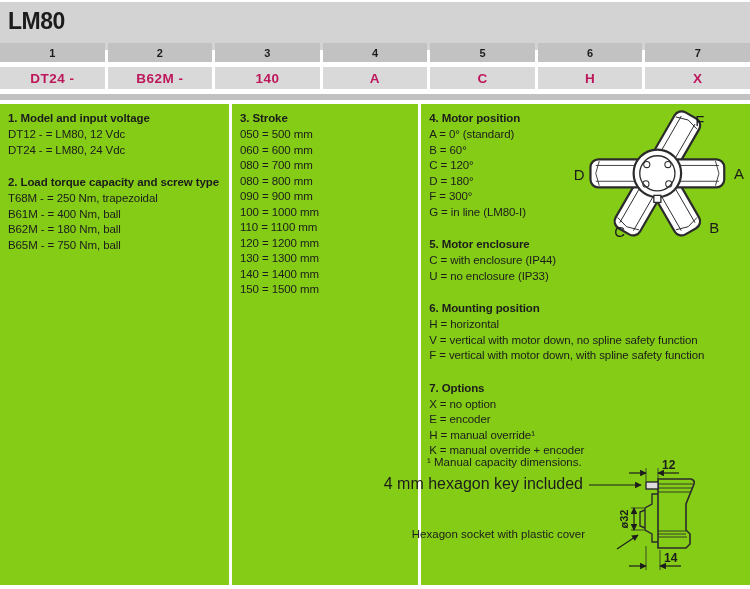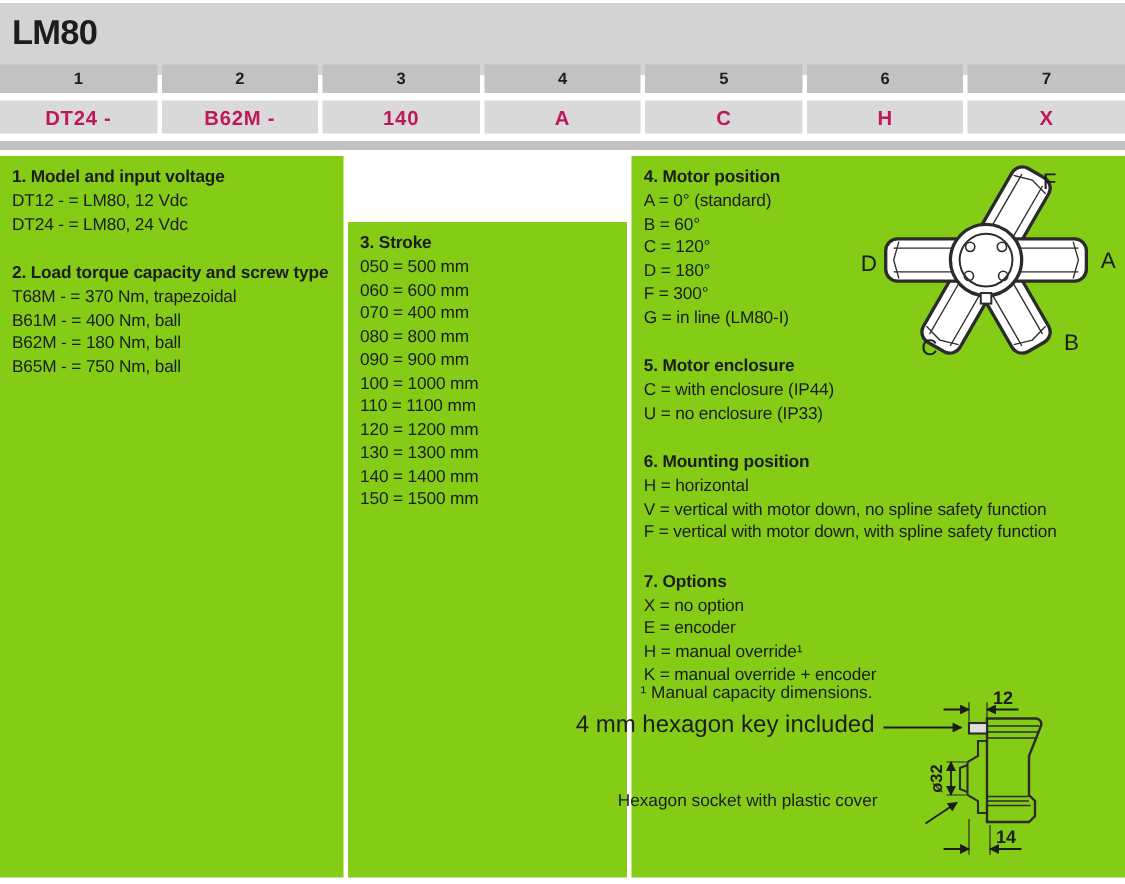--- a/index.html
+++ b/index.html
@@ -14,21 +14,21 @@
   .code-grid { position:absolute; left:0; width:750px; display:grid; grid-template-columns:repeat(7,1fr); column-gap:3px; }
   .row-pos { top:43px; height:19px; }
   .pos-cell { background:#c2c2c2; display:flex; align-items:center; justify-content:center; font-size:11px; font-weight:bold; color:#1c1c1c; }
   .row-val { top:67px; height:22px; }
   .val-cell { background:#d9d9d9; display:flex; align-items:center; justify-content:center; font-size:13.5px; font-weight:bold; color:#be185d; letter-spacing:0.5px; }
   .sep-band { position:absolute; top:94px; left:0; width:750px; height:6px; background:#c2c2c2; }
 
   .body-cols { position:absolute; top:104px; left:0; width:750px; height:481px; display:flex; gap:3px; }
   .col { background:#84cc16; box-sizing:border-box; padding:8px 0 0 8px; }
   .col1 { width:245px; }
-  .col2 { width:199px;margin-top:44px; }
+  .col2 { width:199px; }
   .col3 { width:352px; position:relative; }
 
   .sec + .sec { margin-top:18px; }
   .sec-h { font-size:11.5px; font-weight:bold; margin-bottom:3px; letter-spacing:-0.1px; }
   .item { font-size:11.5px; line-height:15.5px; letter-spacing:-0.1px; }
 
   .star { position:absolute; top:6px; right:1px; }
   .star text { font-size:17px; font-weight:500; fill:#1c1c1c; }
 
   .draw-wrap { position:absolute; right:3px; bottom:3px; width:320px; height:136px; }
@@ -71,33 +71,33 @@
 <div class="body-cols">
 
   <div class="col col1">
     <div class="sec">
       <div class="sec-h">1. Model and input voltage</div>
       <div class="item">DT12 - = LM80, 12 Vdc</div>
       <div class="item">DT24 - = LM80, 24 Vdc</div>
     </div>
     <div class="sec">
       <div class="sec-h">2. Load torque capacity and screw type</div>
-      <div class="item">T68M - = 370 Nm, trapezoidal</div>
+      <div class="item">T68M - = 250 Nm, trapezoidal</div>
       <div class="item">B61M - = 400 Nm, ball</div>
       <div class="item">B62M - = 180 Nm, ball</div>
       <div class="item">B65M - = 750 Nm, ball</div>
     </div>
   </div>
 
   <div class="col col2">
     <div class="sec">
       <div class="sec-h">3. Stroke</div>
       <div class="item">050 = 500 mm</div>
       <div class="item">060 = 600 mm</div>
-      <div class="item">070 = 400 mm</div>
+      <div class="item">080 = 700 mm</div>
       <div class="item">080 = 800 mm</div>
       <div class="item">090 = 900 mm</div>
       <div class="item">100 = 1000 mm</div>
       <div class="item">110 = 1100 mm</div>
       <div class="item">120 = 1200 mm</div>
       <div class="item">130 = 1300 mm</div>
       <div class="item">140 = 1400 mm</div>
       <div class="item">150 = 1500 mm</div>
     </div>
   </div>

